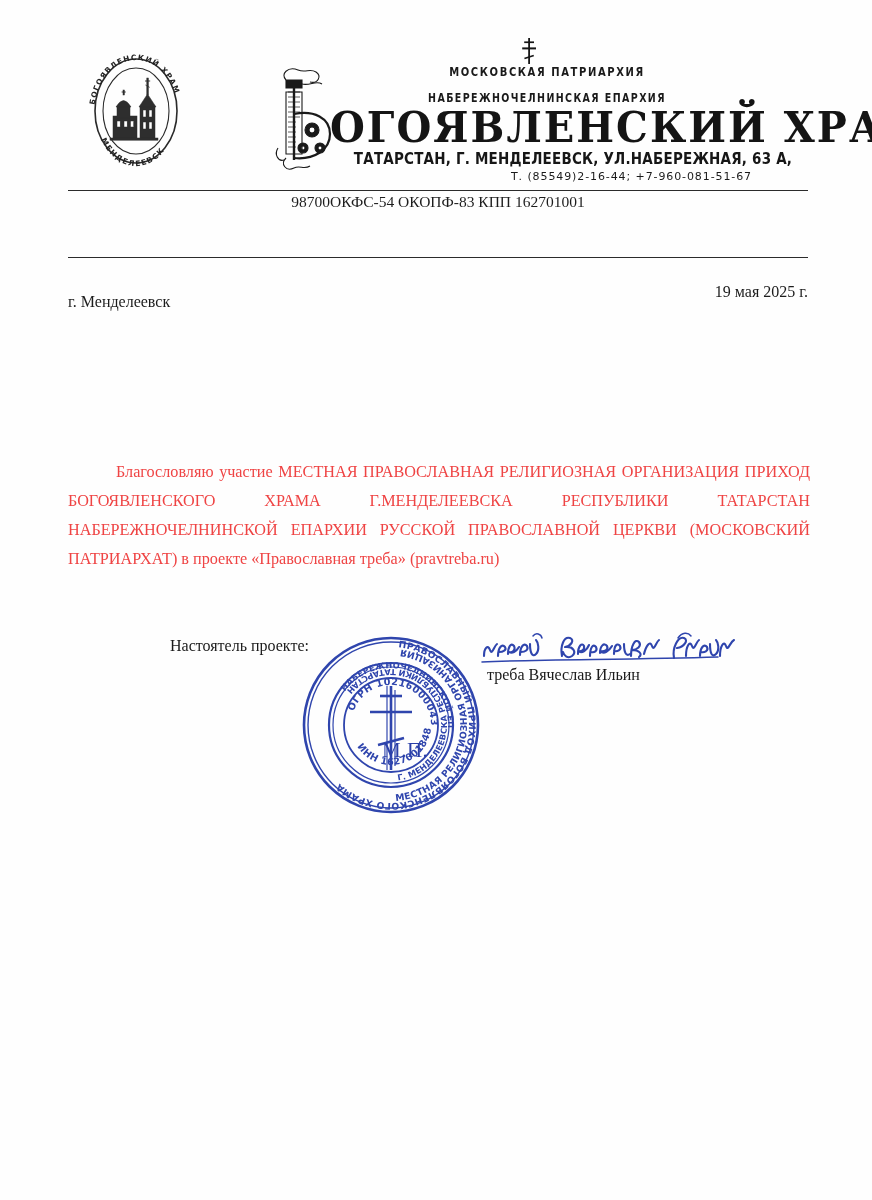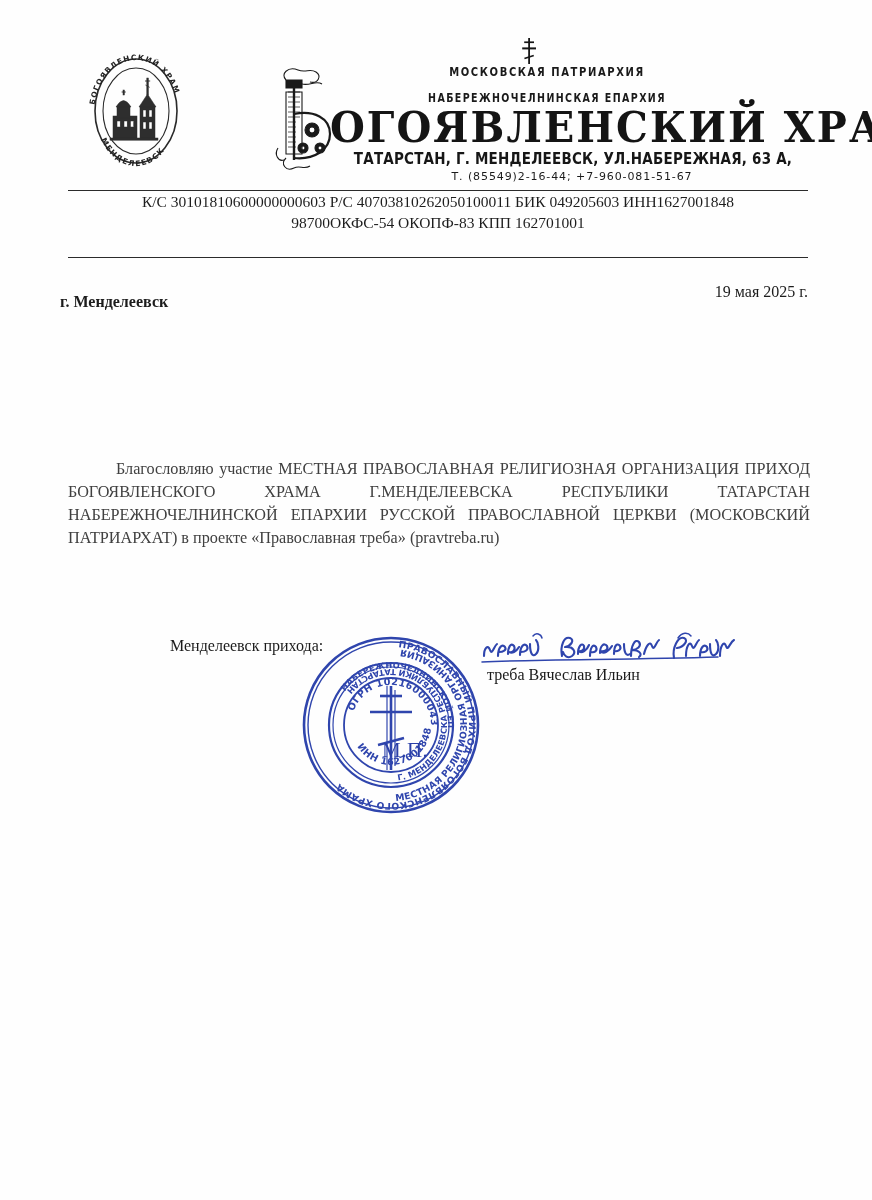--- a/index.html
+++ b/index.html
@@ -109,21 +109,21 @@
     color: #161616;
     white-space: nowrap;
     transform: scaleY(1.12);
     transform-origin: left top;
   }
   .head-phone {
     position: absolute;
     left: 130px;
     top: 134px;
     width: 360px;
-    text-align: center;
+    text-align: right;
     font-family: "DejaVu Sans", sans-serif;
     font-size: 11px;
     letter-spacing: 0.9px;
     color: #1a1a1a;
   }
 
   
   .rule {
     position: absolute;
     left: 68px;
@@ -143,43 +143,42 @@
     font-size: 15.5px;
     line-height: 20.5px;
     color: #1d1d1d;
   }
   .bank div { white-space: nowrap; }
   .bank .b2, .bank .b3 { white-space: normal; }
 
   
   .city {
     position: absolute;
-    left: 60px;
+    left: 68px;
     top: 293px;
     font-size: 16px;
-    font-weight: bold;
   }
   .date {
     position: absolute;
     right: 64px;
     top: 283px;
     font-size: 16px;
   }
 
   
   .body-text {
     position: absolute;
     left: 68px;
     top: 458px;
     width: 742px;
     font-size: 16.2px;
-    line-height: 23px;
+    line-height: 29px;
     text-align: justify;
     text-indent: 48px;
-    color: #404040;
+    color: #ef4444;
     hyphens: none;
   }
 
   
   .sig-label {
     position: absolute;
     left: 170px;
     top: 637px;
     font-size: 16px;
     color: #1b1b1b;
@@ -326,31 +325,30 @@
       </div>
 
       <div class="head-title">ОГОЯВЛЕНСКИЙ ХРАМ</div>
       <div class="head-address">ТАТАРСТАН, Г. МЕНДЕЛЕЕВСК, УЛ.НАБЕРЕЖНАЯ, 63 А,</div>
       <div class="head-phone">Т. (85549)2-16-44; +7-960-081-51-67</div>
     </div>
   </div>
 
   <div class="rule rule-top"></div>
   <div class="bank">
-    <div class="b1">К/С 30101810600000000603  Р/С 40703810262050100011 БИК 049205603 ИНН1627001848</div>
     <div class="b3">98700ОКФС-54 ОКОПФ-83 КПП 162701001</div>
   </div>
   <div class="rule rule-bottom"></div>
 
   <div class="city">г. Менделеевск</div>
   <div class="date">19 мая 2025 г.</div>
 
   <div class="body-text">Благословляю участие МЕСТНАЯ ПРАВОСЛАВНАЯ РЕЛИГИОЗНАЯ ОРГАНИЗАЦИЯ ПРИХОД БОГОЯВЛЕНСКОГО ХРАМА Г.МЕНДЕЛЕЕВСКА РЕСПУБЛИКИ ТАТАРСТАН НАБЕРЕЖНОЧЕЛНИНСКОЙ ЕПАРХИИ РУССКОЙ ПРАВОСЛАВНОЙ ЦЕРКВИ (МОСКОВСКИЙ ПАТРИАРХАТ) в проекте «Православная треба» (pravtreba.ru)</div>
 
-  <div class="sig-label">Менделеевск прихода:</div>
+  <div class="sig-label">Настоятель проекте:</div>
 
   <div class="sig-ink">
     <svg width="266" height="46" viewBox="0 0 266 46">
       <g fill="none" stroke="#2f45ad" stroke-width="2.1" stroke-linecap="round" stroke-linejoin="round">
 
         <path d="M 6,30 C 6,22 10,18 12,24 C 14,30 16,20 19,18"></path>
         <path d="M 20,30 C 20,22 24,17 27,21 C 29,24 25,26 21,26"></path>
         <path d="M 30,28 C 30,21 33,16 36,20 C 38,24 34,27 31,26 C 34,28 38,26 41,21"></path>
         <path d="M 42,29 C 42,21 46,16 49,20 C 51,24 47,26 43,26"></path>
         <path d="M 52,18 C 52,26 54,32 58,28 C 62,24 60,16 58,14"></path>

